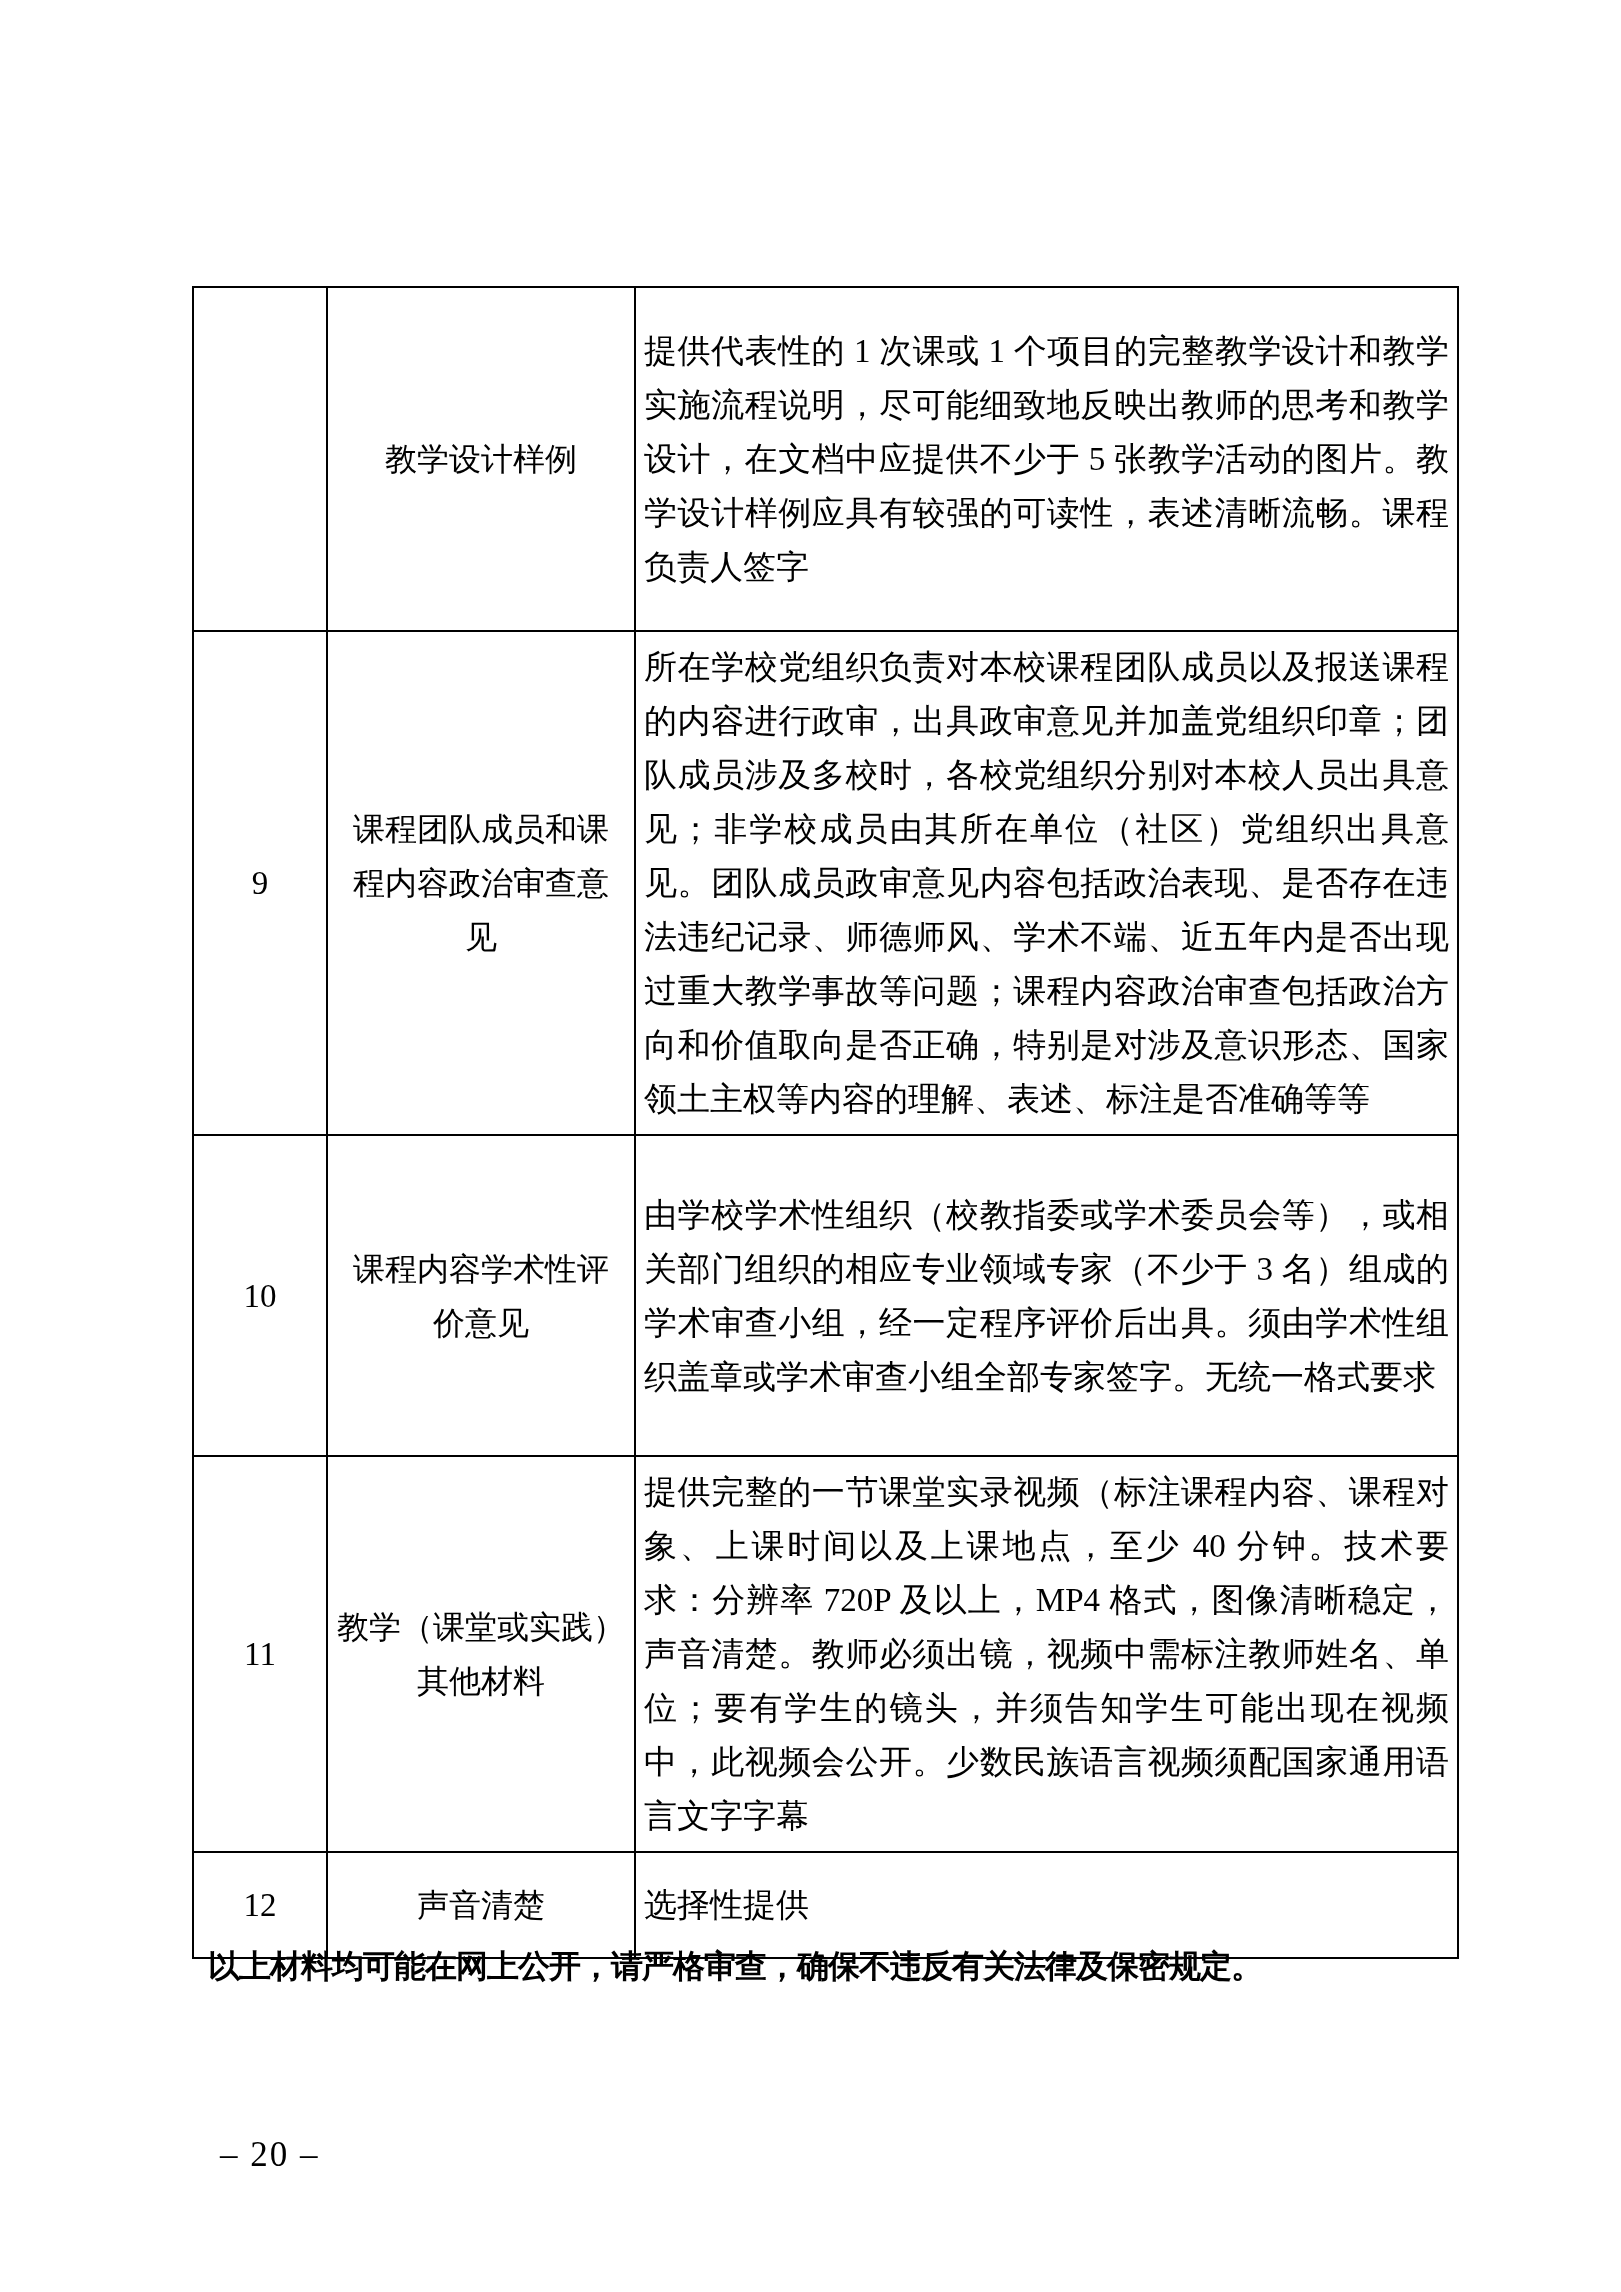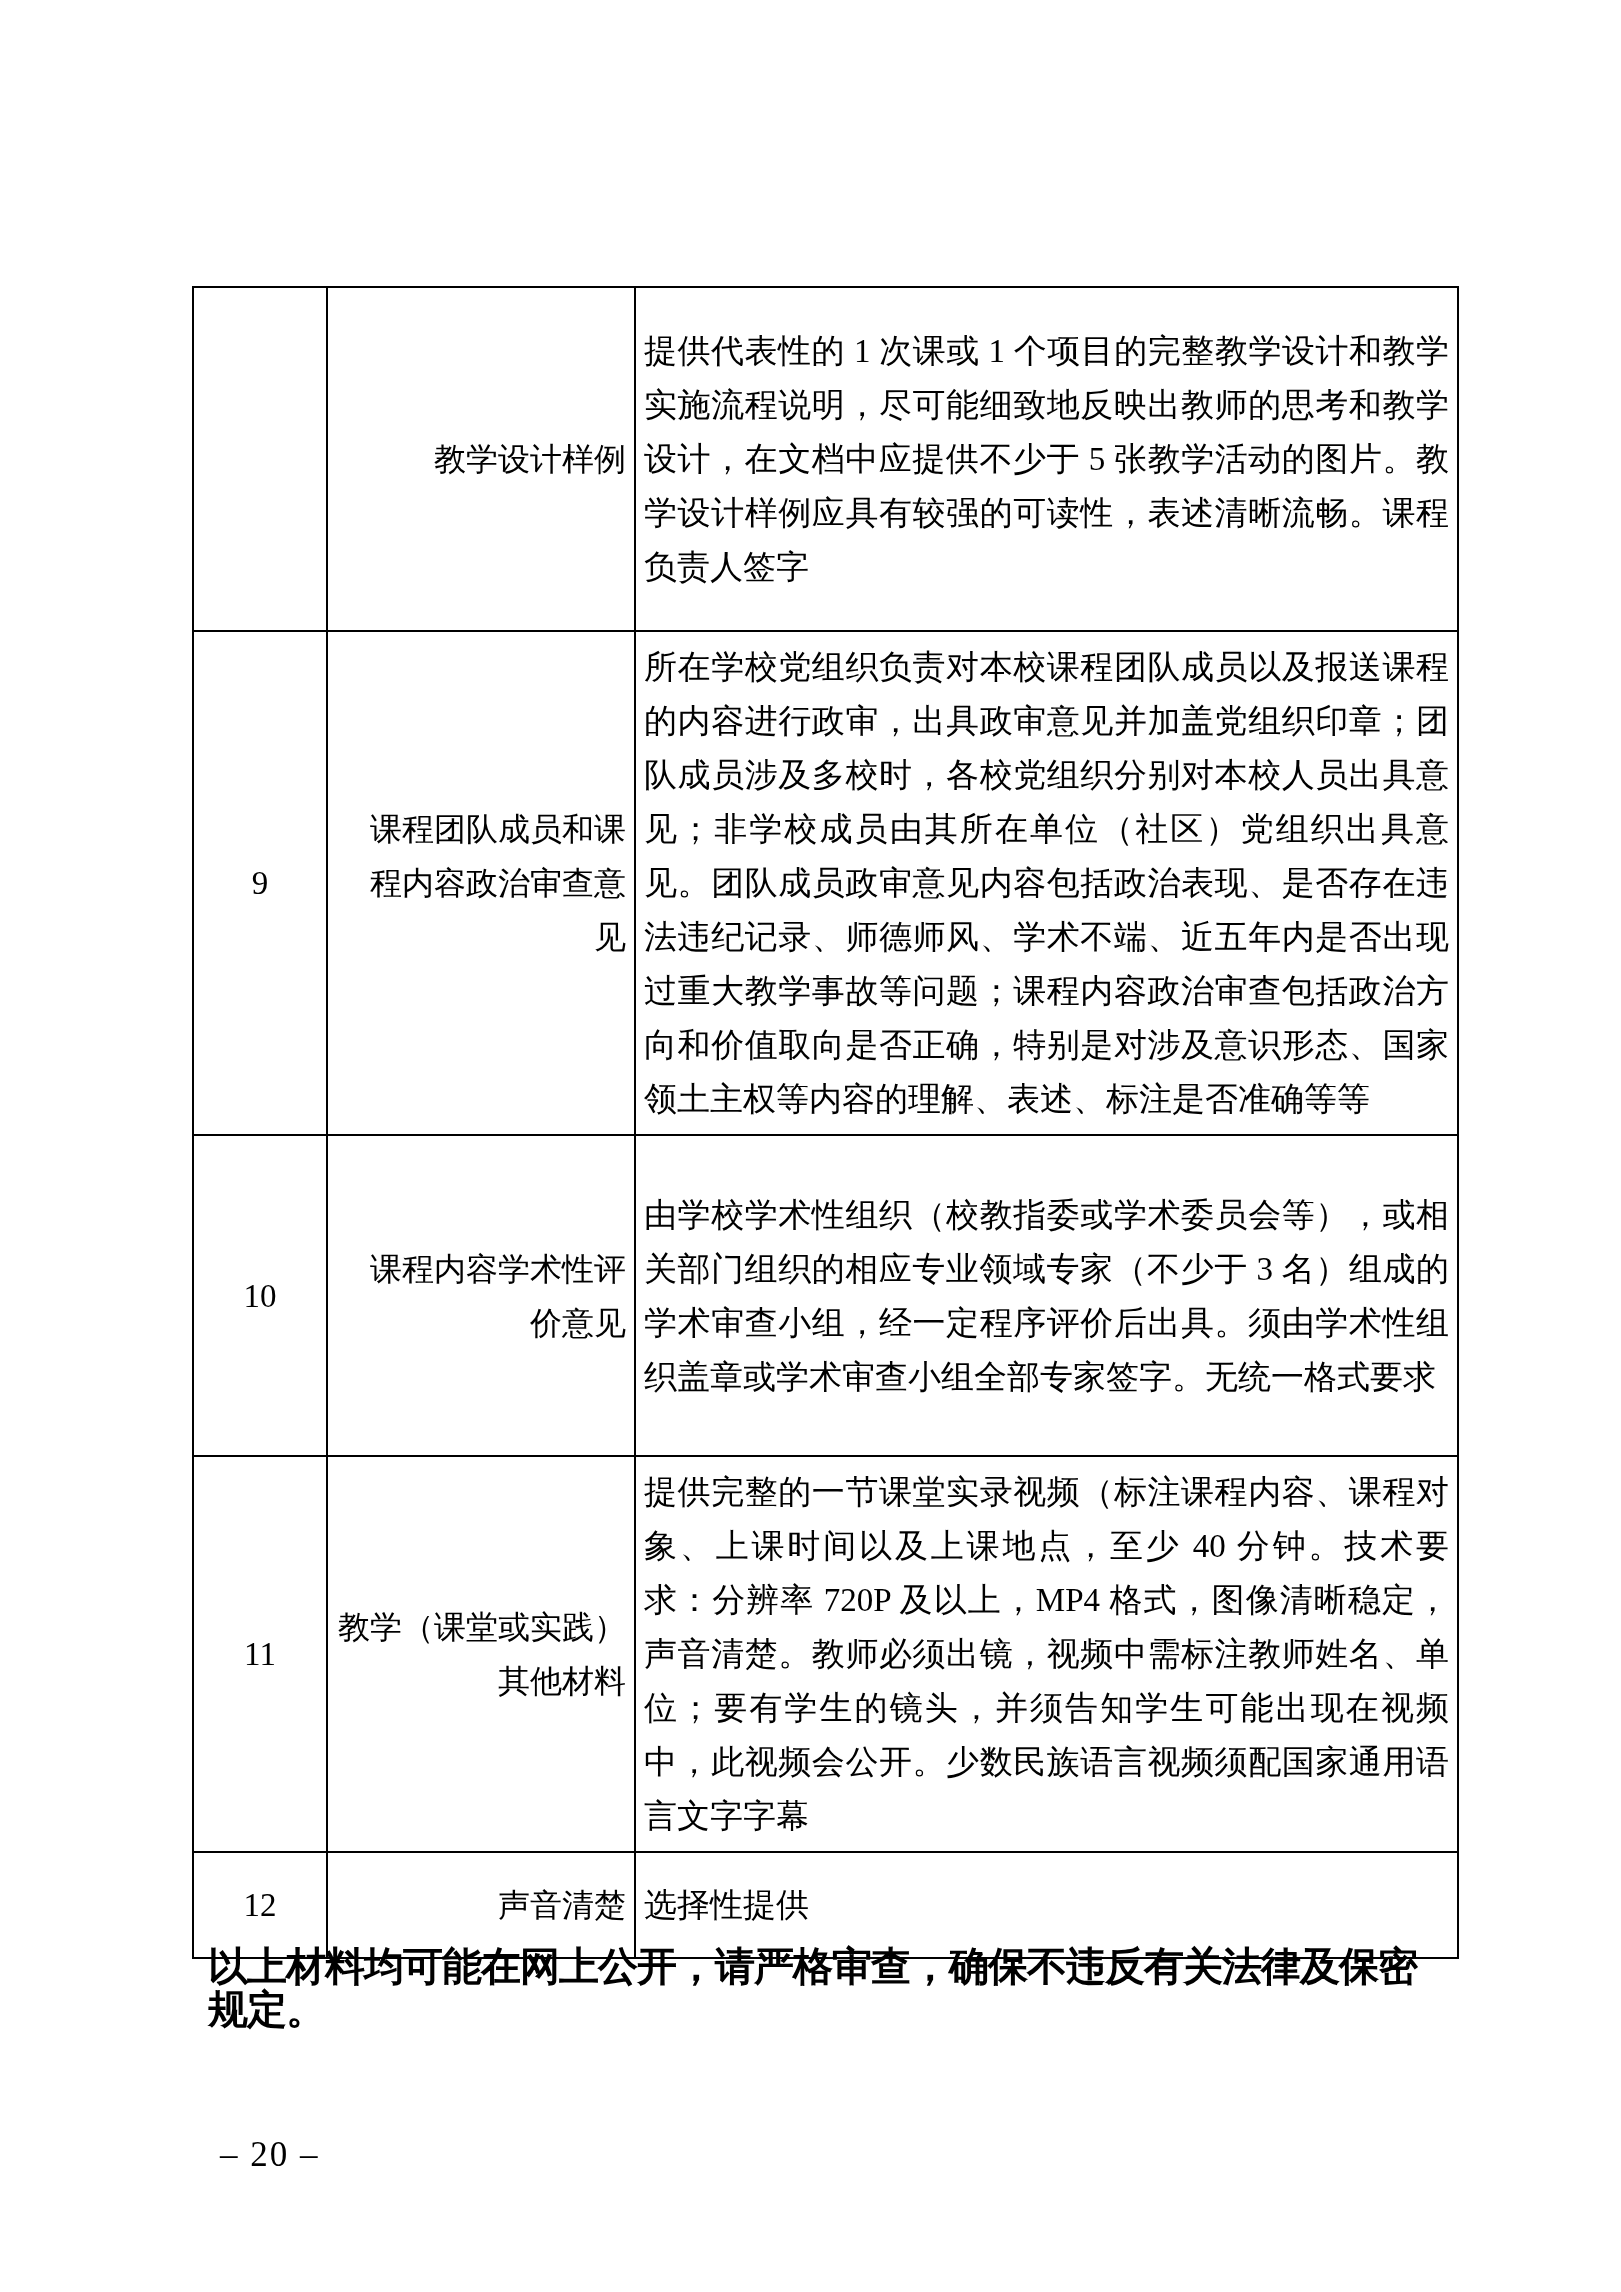--- a/index.html
+++ b/index.html
@@ -41,35 +41,35 @@
     text-align: center;
     font-size: 33px;
     line-height: 54px;
   }
   td.label {
     font-size: 32px;
     line-height: 54px;
     padding-left: 9.8px;
     padding-right: 3.9px;
     white-space: pre-line;
-    text-align: right;
+    text-align: center;
   }
   td.desc {
     font-size: 33px;
     line-height: 54px;
     padding-left: 17.6px;
     padding-right: 7.8px;
     text-align: justify;
   }
   .footer-note {
     position: absolute;
     left: 208px;
     top: 1945px;
     width: 1215px;
-    font-size: 40px;
+    font-size: 32px;
     font-weight: bold;
     letter-spacing: -1px;
     line-height: 43px;
   }
   .page-number {
     position: absolute;
     left: 220px;
     top: 2133px;
     font-size: 35px;
     letter-spacing: 2px;

